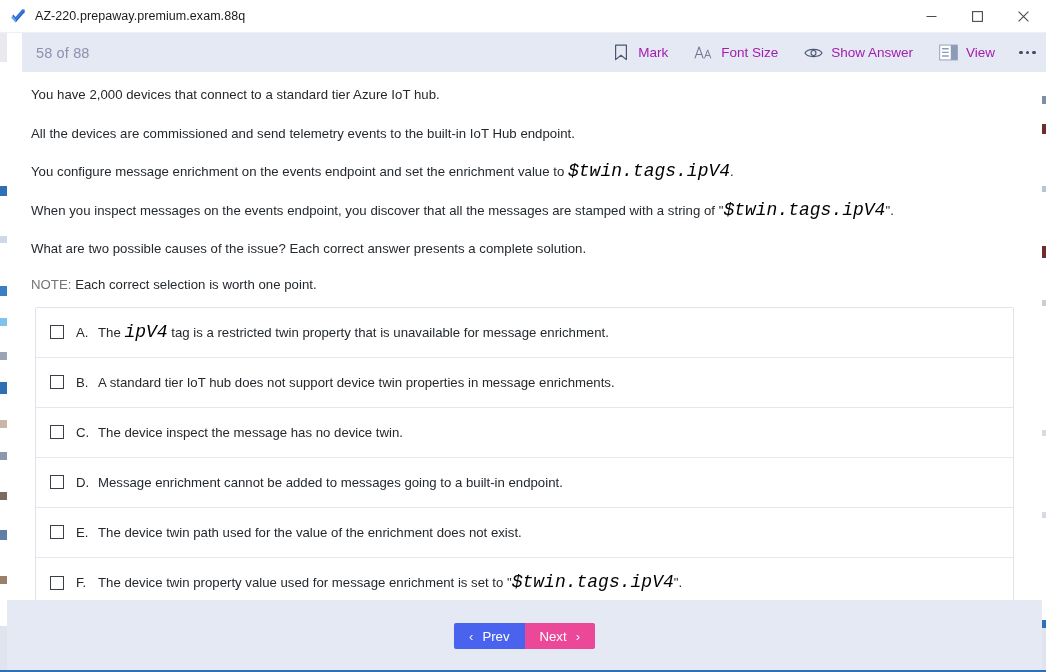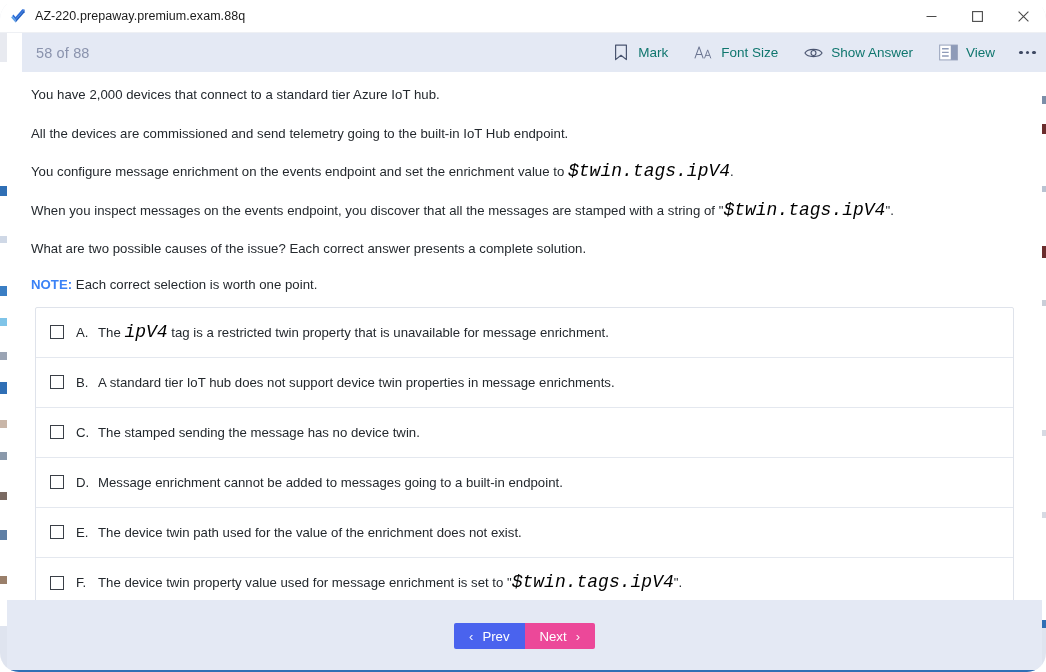--- a/index.html
+++ b/index.html
@@ -16,21 +16,20 @@
     -webkit-font-smoothing: antialiased;
   }
 
   .app-window {
     position: relative;
     width: 1046px;
     height: 672px;
     box-sizing: border-box;
     background: #ffffff;
     overflow: hidden;
-    border-radius: 19px;
   }
 
   
   .bg-sliver {
     position: absolute;
     top: 0;
     width: 7px;
     height: 672px;
     background:
       linear-gradient(to bottom,
@@ -154,21 +153,21 @@
     letter-spacing: .01em;
     white-space: nowrap;
   }
   .toolbar-spacer { flex: 1; }
   .tool-btn {
     display: flex;
     align-items: center;
     gap: 8px;
     height: 44px;
     padding: 0 13px;
-    color: #0f766e;
+    color: #a21caf;
     font-size: 13.5px;
     white-space: nowrap;
   }
   .tool-btn .ticon {
     display: flex;
     align-items: center;
     justify-content: center;
     width: 19px;
     height: 19px;
     flex: none;
@@ -207,21 +206,21 @@
     padding: 12px 24px 0 24px;
   }
   .stem p {
     margin: 0 0 17px 0;
     font-size: 13.2px;
     line-height: 1.2;
     color: #24292e;
     letter-spacing: .002em;
   }
   .stem p.note { margin-bottom: 14px; }
-  b.note-lbl { font-weight: bold; color: #3b82f6; }
+  b.note-lbl { font-weight: normal; color: #737373; }
   code, .mono {
     font-family: "Liberation Mono", "DejaVu Sans Mono", monospace;
     font-size: 18px;
     color: #000000;
     letter-spacing: 0;
     font-style: italic;
   }
 
   
   .options {
@@ -398,21 +397,21 @@
             <i></i>
           </span>
       </span>
     </div>
   </div>
 
   <div class="content">
 
     <div class="stem">
       <p><span>You have 2,000 devices that connect to a standard tier Azure IoT hub.</span><code></code><span></span></p>
-      <p><span>All the devices are commissioned and send telemetry going to the built-in IoT Hub endpoint.</span><code></code><span></span></p>
+      <p><span>All the devices are commissioned and send telemetry events to the built-in IoT Hub endpoint.</span><code></code><span></span></p>
       <p><span>You configure message enrichment on the events endpoint and set the enrichment value to </span><code>$twin.tags.ipV4</code><span>.</span></p>
       <p><span>When you inspect messages on the events endpoint, you discover that all the messages are stamped with a string of "</span><code>$twin.tags.ipV4</code><span>".</span></p>
       <p><span>What are two possible causes of the issue? Each correct answer presents a complete solution.</span><code></code><span></span></p>
       <p class="note"><b class="note-lbl">NOTE:</b><span> Each correct selection is worth one point.</span></p>
     </div>
 
     <div class="options">
 
       <div class="option-row">
         <span class="checkbox"></span>
@@ -422,21 +421,21 @@
 
       <div class="option-row">
         <span class="checkbox"></span>
         <span class="opt-letter">B.</span>
         <span class="opt-text"><span>A standard tier IoT hub does not support device twin properties in message enrichments.</span><code></code><span></span></span>
       </div>
 
       <div class="option-row">
         <span class="checkbox"></span>
         <span class="opt-letter">C.</span>
-        <span class="opt-text"><span>The stamped sending the message has no device twin.</span><code></code><span></span></span>
+        <span class="opt-text"><span>The device inspect the message has no device twin.</span><code></code><span></span></span>
       </div>
 
       <div class="option-row">
         <span class="checkbox"></span>
         <span class="opt-letter">D.</span>
         <span class="opt-text"><span>Message enrichment cannot be added to messages going to a built-in endpoint.</span><code></code><span></span></span>
       </div>
 
       <div class="option-row">
         <span class="checkbox"></span>

